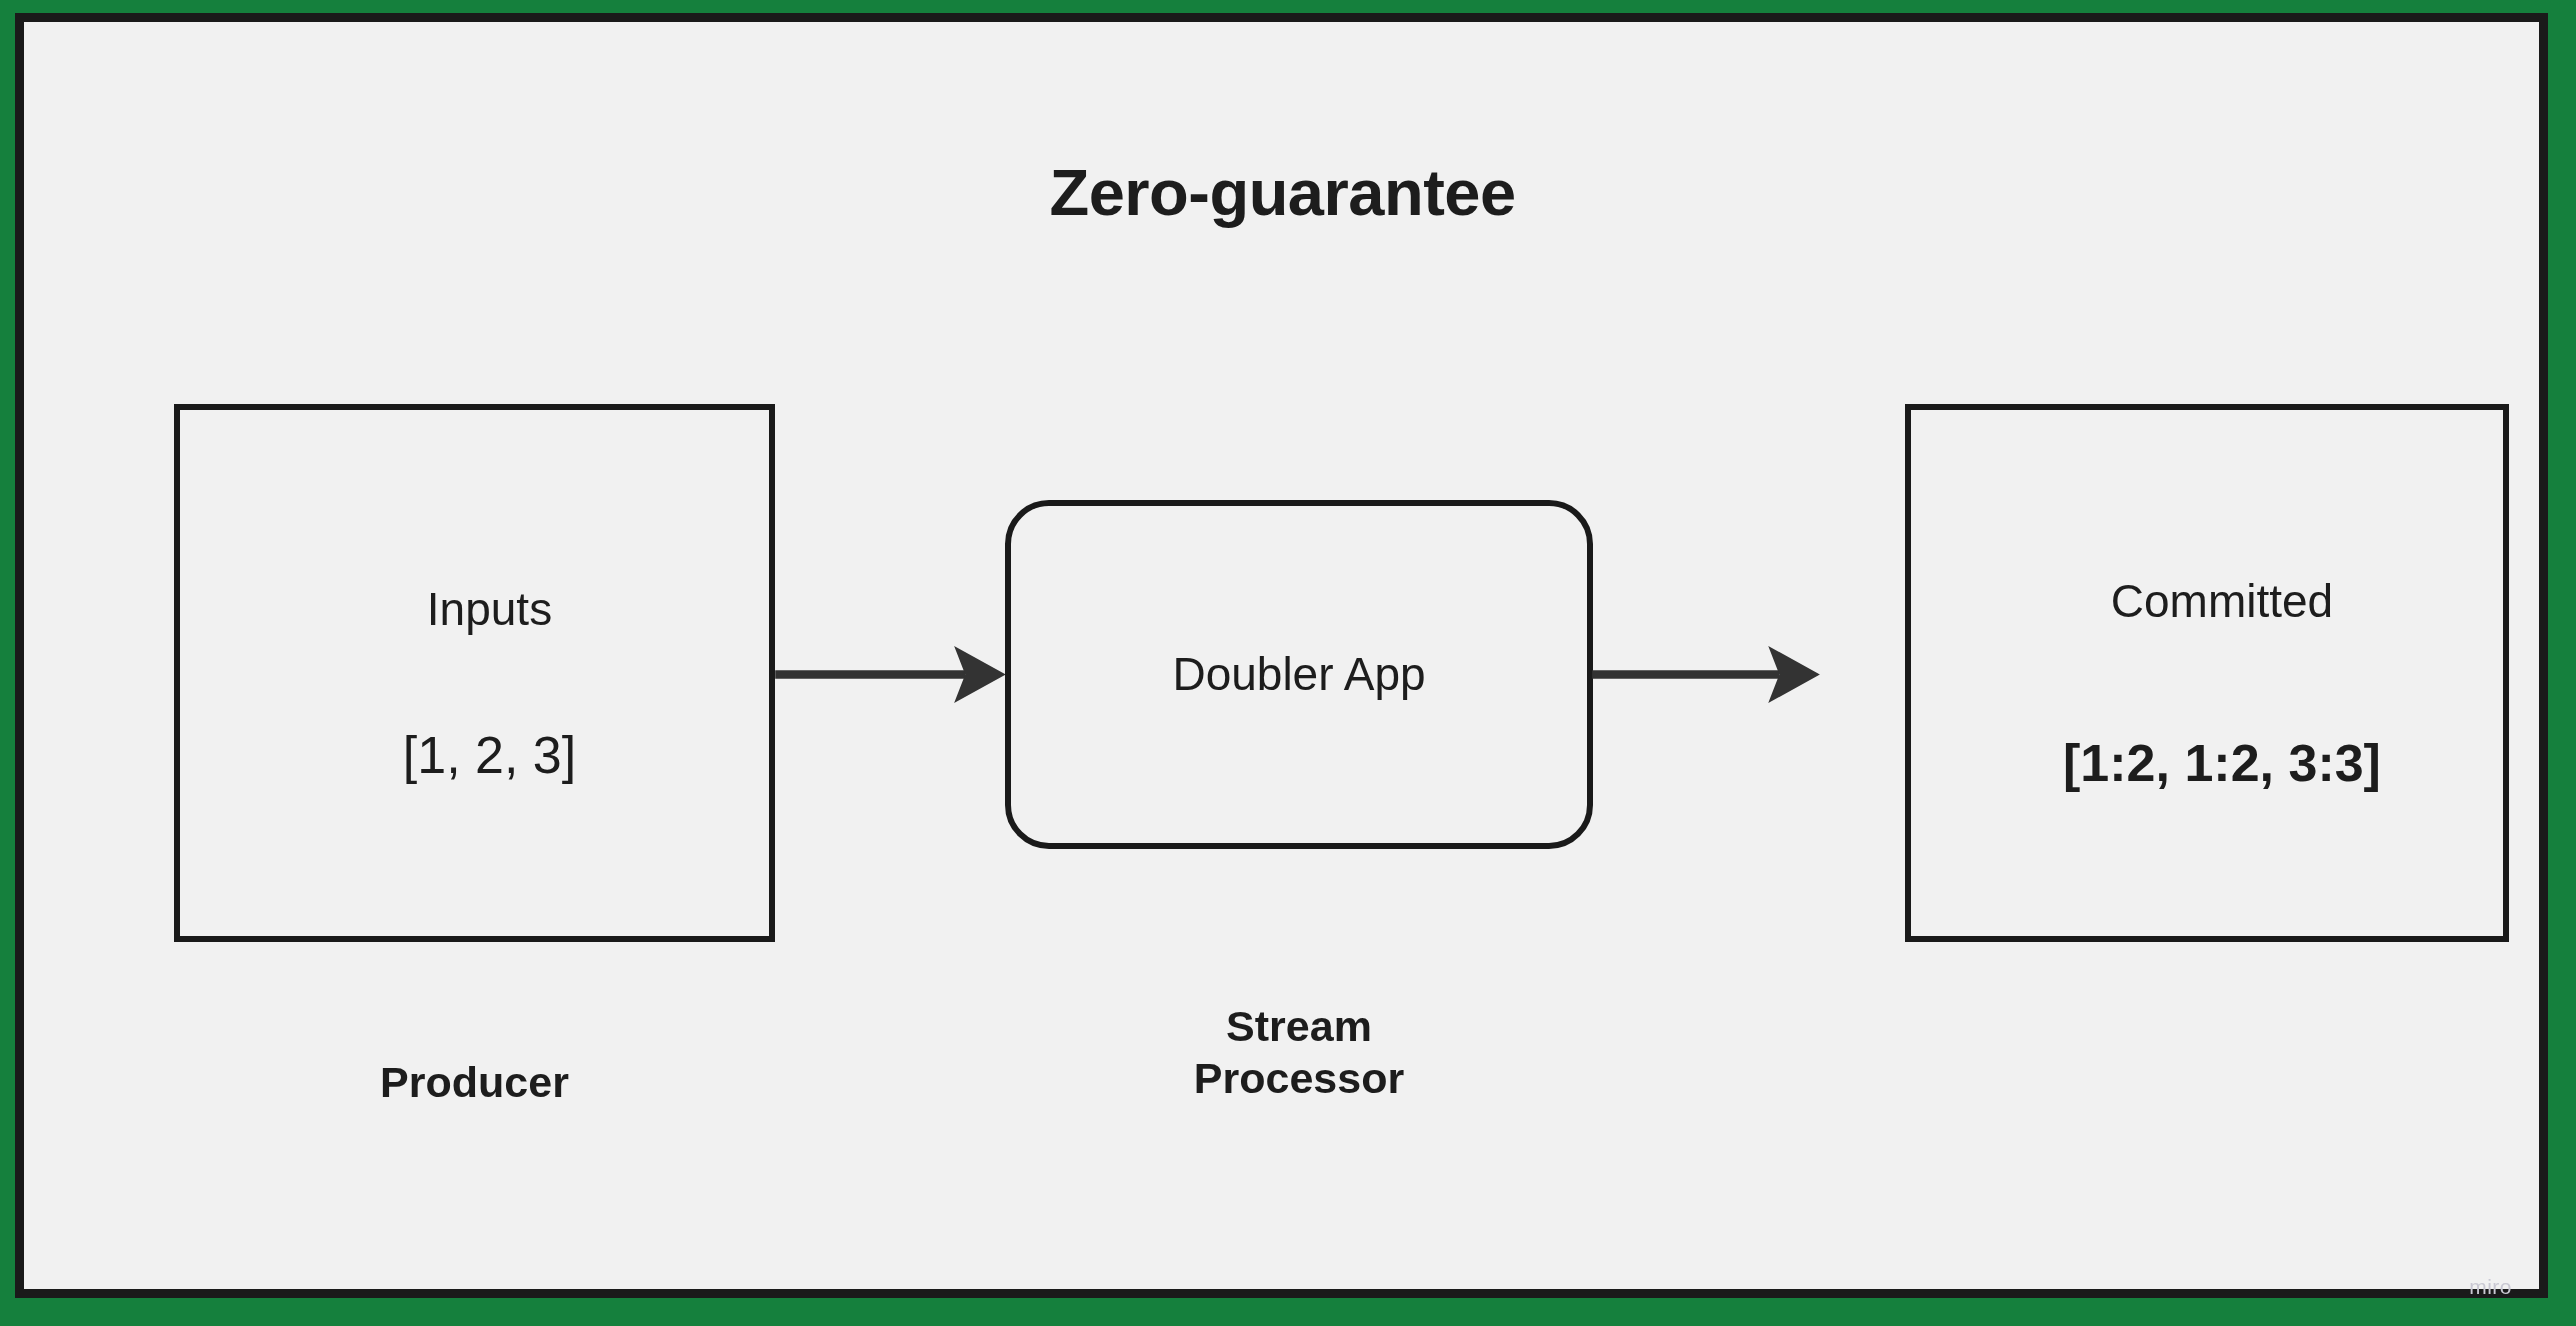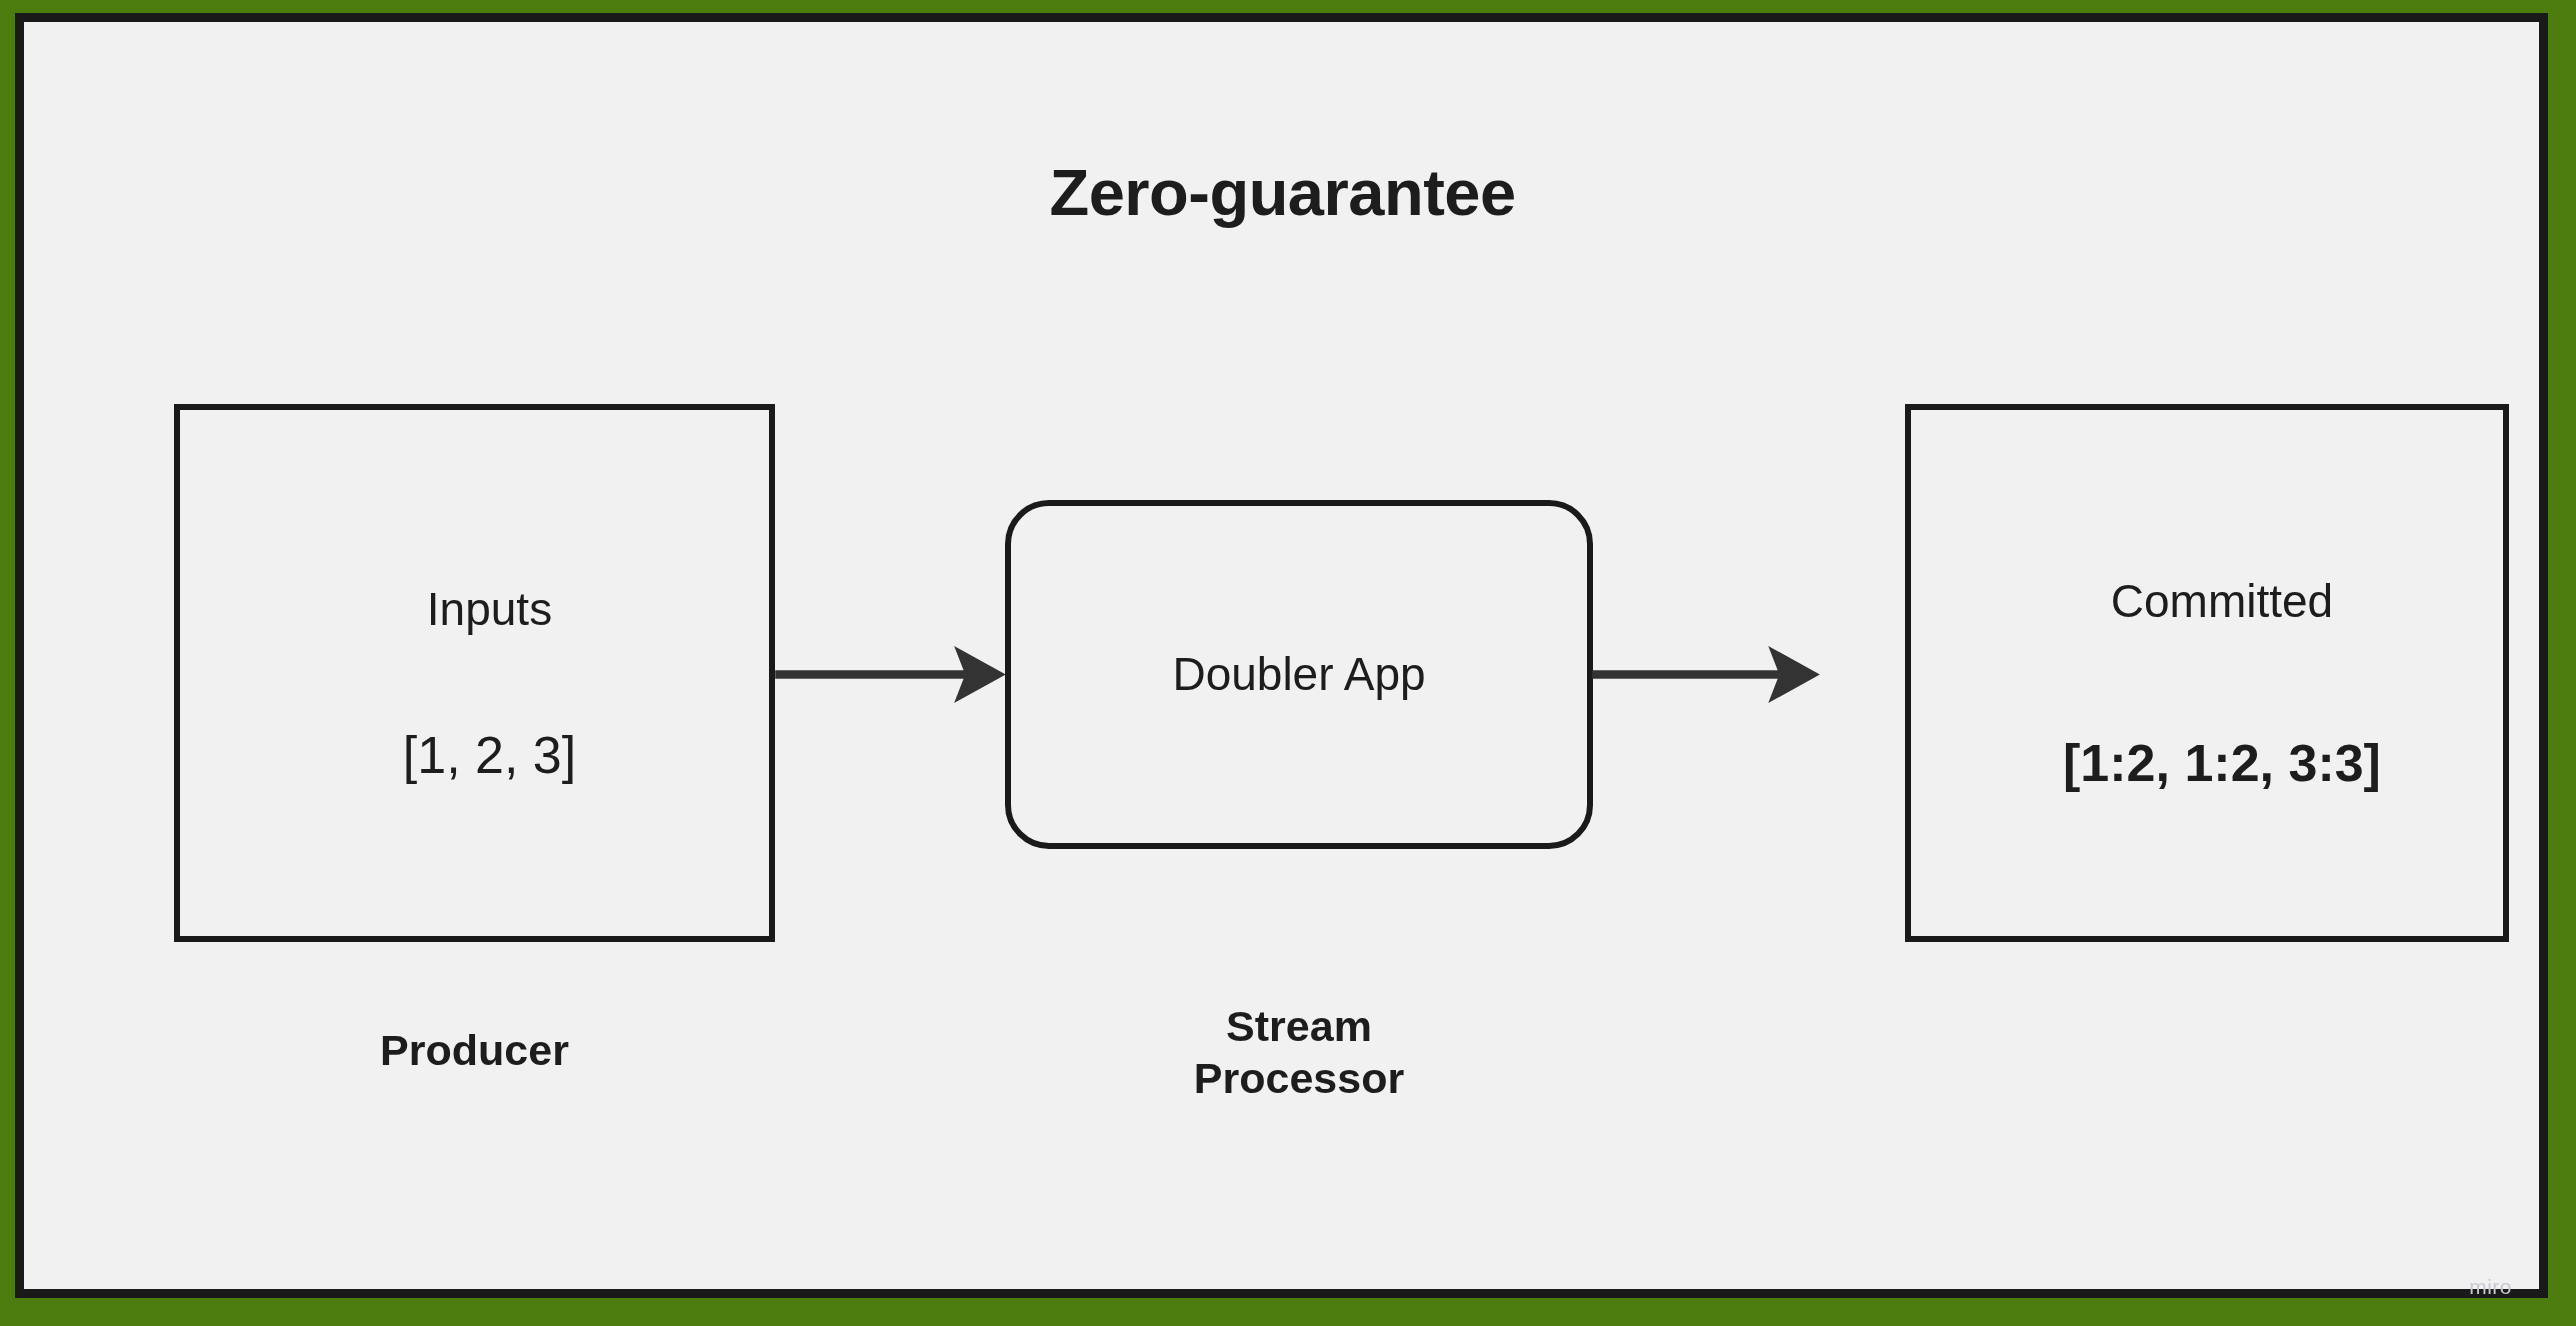--- a/index.html
+++ b/index.html
@@ -6,21 +6,21 @@
   html, body {
     margin: 0;
     padding: 0;
     background: #f1f1f1;
   }
 
   #canvas {
     position: relative;
     width: 2576px;
     height: 1327px;
-    background: #4d7c0f;
+    background: #15803d;
     overflow: hidden;
     font-family: "Liberation Sans", "DejaVu Sans", sans-serif;
     -webkit-font-smoothing: antialiased;
   }
 
   
   #frame {
     position: absolute;
     left: 15px;
     top: 13px;
@@ -151,21 +151,21 @@
     text-align: center;
     font-size: 43px;
     font-weight: 700;
     color: #1d1d1d;
     line-height: 1.22;
     white-space: pre-line;
   }
 
   #caption-producer {
     left: 174px;
-    top: 1024px;
+    top: 1056px;
     width: 601px;
     text-align: center;
   }
 
   #caption-processor {
     left: 1005px;
     top: 1000px;
     width: 588px;
   }
 

